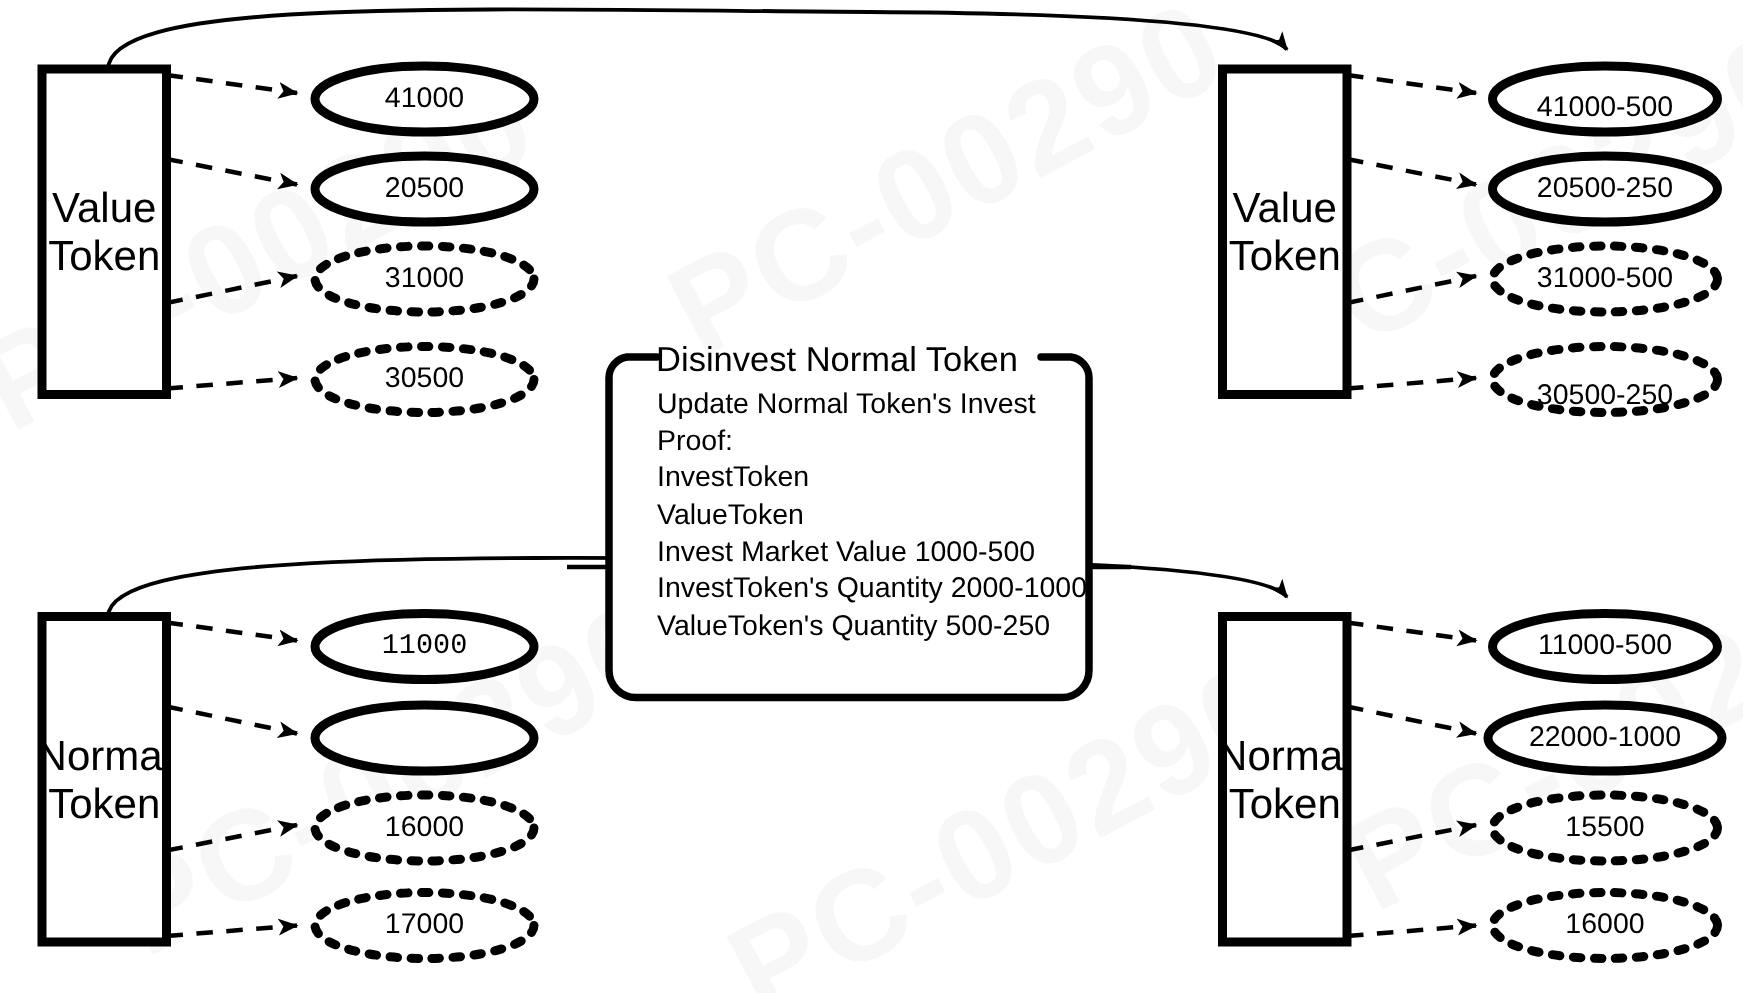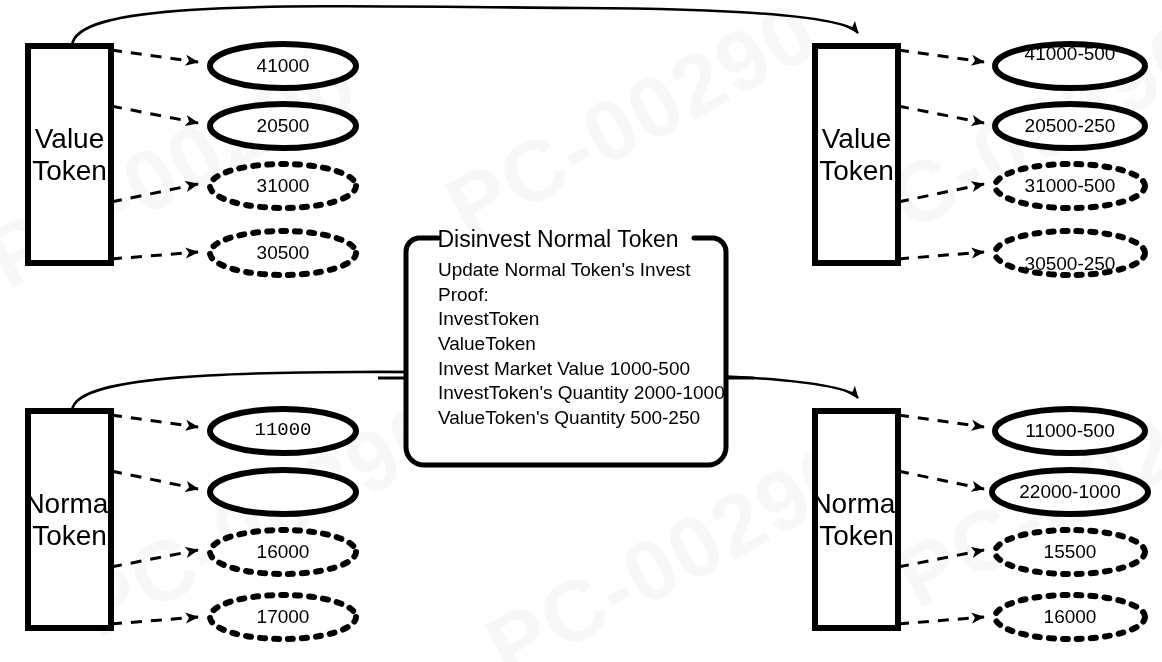--- a/index.html
+++ b/index.html
@@ -169,21 +169,21 @@
   <div class="node-label rect-label" style="left:14px;top:411px;width:111px;height:217px;">Normal
 Token</div>
   <div class="node-label rect-label" style="left:801px;top:411px;width:111px;height:217px;">Normal
 Token</div>
 
   <div class="node-label ell-label" style="left:210px;top:44px;width:146px;height:44px;">41000</div>
   <div class="node-label ell-label" style="left:210px;top:104px;width:146px;height:44px;">20500</div>
   <div class="node-label ell-label" style="left:210px;top:164px;width:146px;height:44px;">31000</div>
   <div class="node-label ell-label" style="left:210px;top:231px;width:146px;height:44px;">30500</div>
 
-  <div class="node-label ell-label" style="left:995px;top:32px;width:150px;height:44px;">41000-500</div>
+  <div class="node-label ell-label" style="left:995px;top:50px;width:150px;height:44px;">41000-500</div>
   <div class="node-label ell-label" style="left:995px;top:104px;width:150px;height:44px;">20500-250</div>
   <div class="node-label ell-label" style="left:995px;top:164px;width:150px;height:44px;">31000-500</div>
   <div class="node-label ell-label" style="left:995px;top:242px;width:150px;height:44px;">30500-250</div>
 
   <div class="node-label ell-label" style="left:210px;top:409px;width:146px;height:44px;font-family:Liberation Mono, monospace;">11000</div>
   <div class="node-label ell-label" style="left:210px;top:530px;width:146px;height:44px;">16000</div>
   <div class="node-label ell-label" style="left:210px;top:595px;width:146px;height:44px;">17000</div>
 
   <div class="node-label ell-label" style="left:995px;top:409px;width:150px;height:44px;text-align:right;">11000-500</div>
   <div class="node-label ell-label" style="left:992px;top:470px;width:156px;height:44px;">22000-1000</div>

